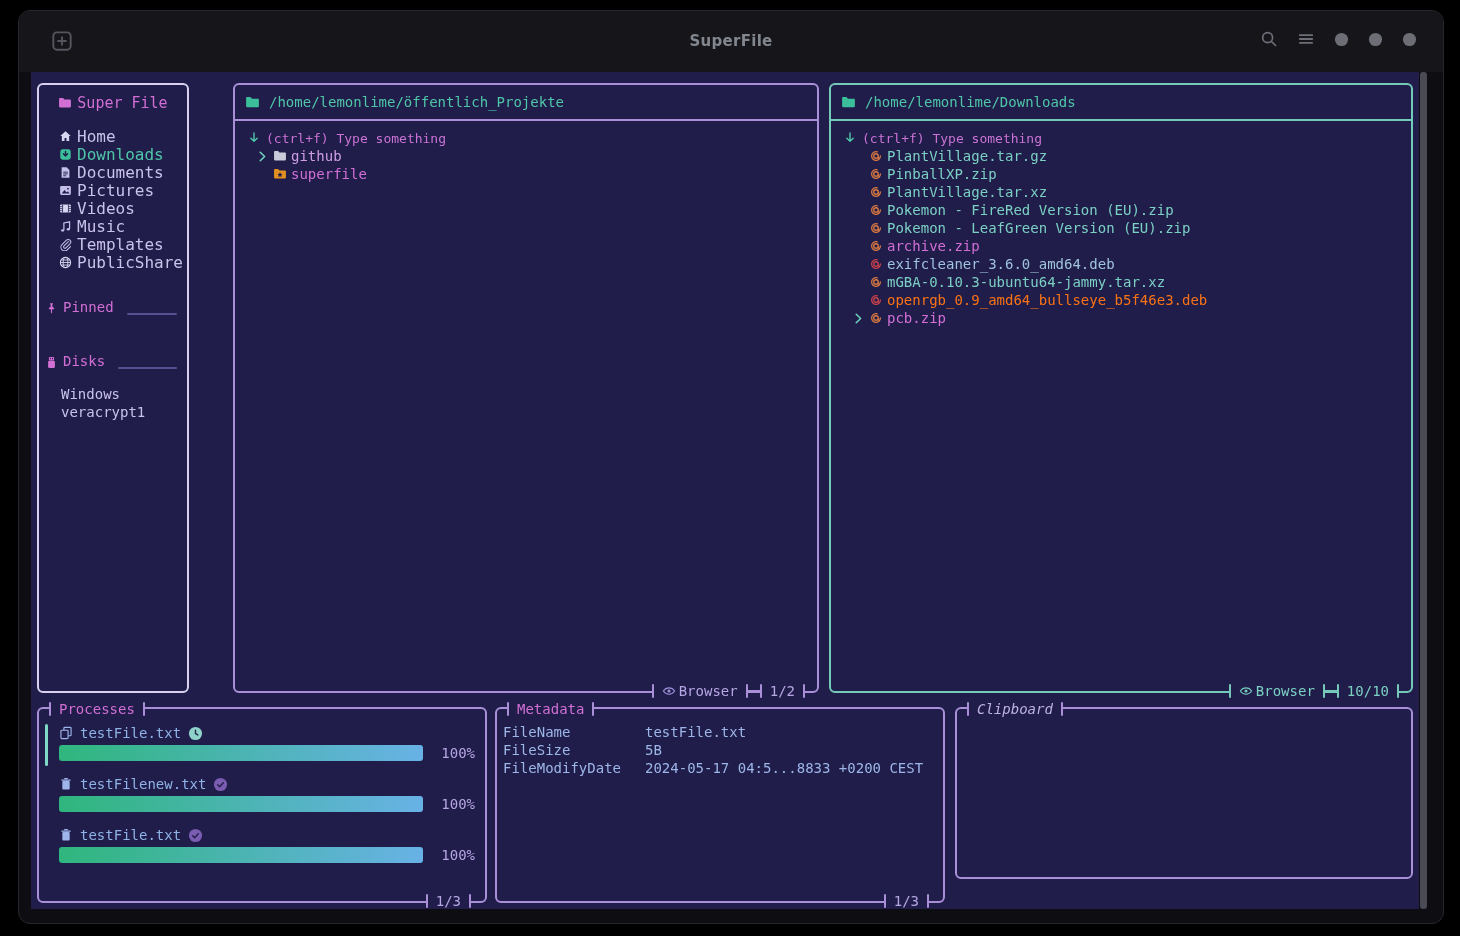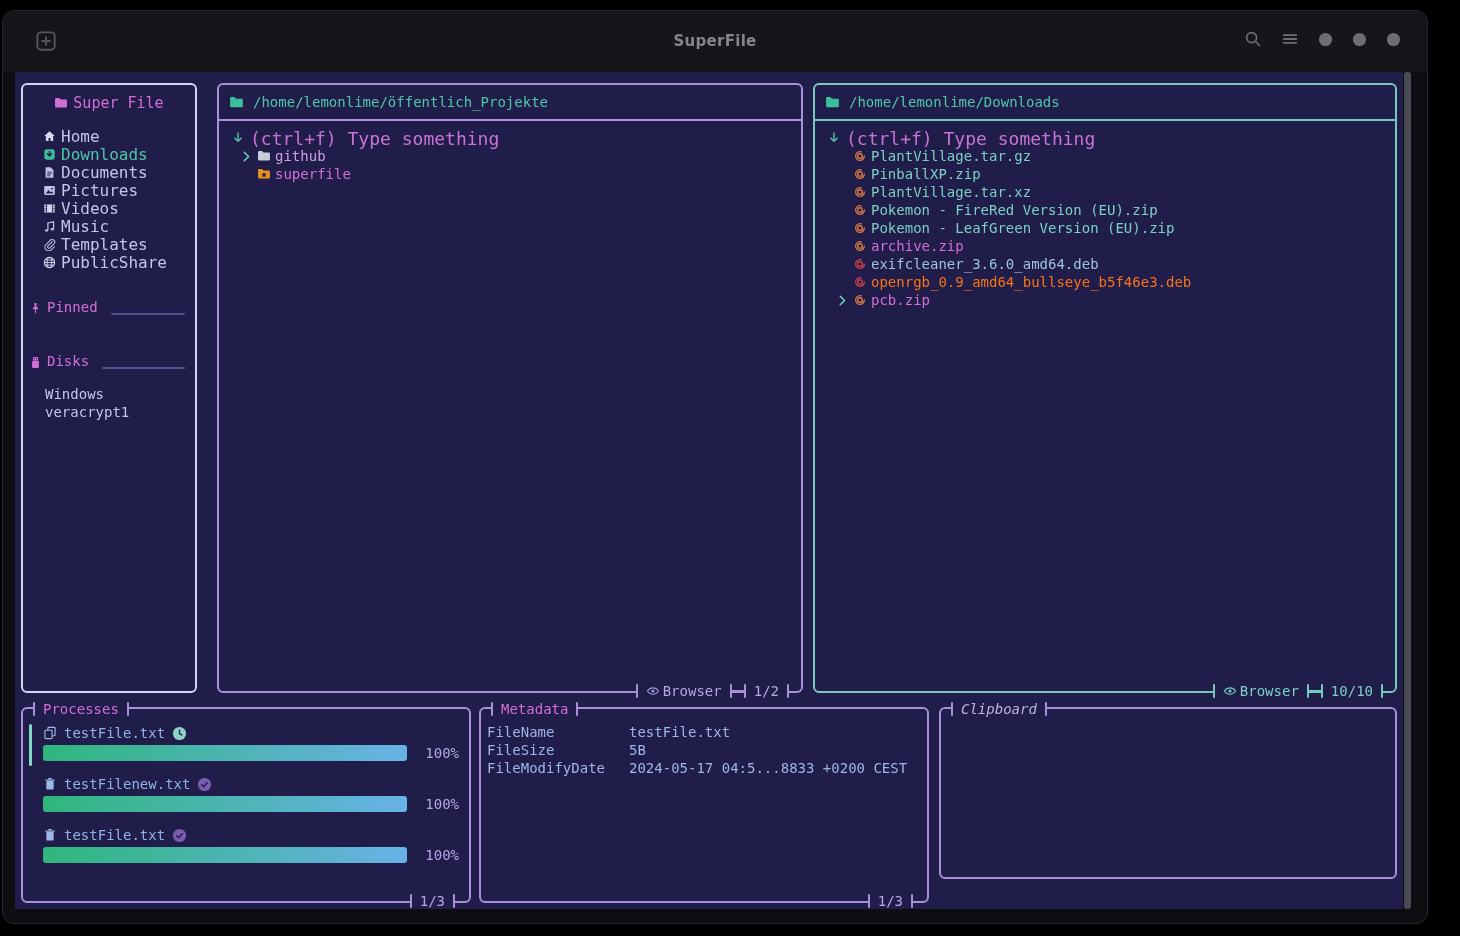--- a/index.html
+++ b/index.html
@@ -2,21 +2,21 @@
 <html><head>
 <meta charset="utf-8">
 <style>
   html,body{margin:0;padding:0;}
   body{
     width:1460px;height:936px;overflow:hidden;background:#000;
     font-family:"DejaVu Sans Mono",monospace;
     -webkit-font-smoothing:antialiased;
   }
   .window{
-    position:absolute;left:2px;top:10px;width:1424px;height:912px;
+    position:absolute;left:18px;top:10px;width:1424px;height:912px;
     background:#0d0d12;border:1px solid #26262e;border-radius:12px;overflow:hidden;
   }
   
   .titlebar{
     position:absolute;left:0;top:0;right:0;height:61px;background:#15151a;
     font-family:"DejaVu Sans",sans-serif;
   }
   .tb-title{
     position:absolute;left:0;right:0;top:0;height:61px;line-height:61px;text-align:center;
     color:#82868f;font-weight:bold;font-size:15px;letter-spacing:.3px;
@@ -38,21 +38,21 @@
   .scrollbar{
     position:absolute;right:16px;top:61px;width:7px;height:837px;background:#101016;border-radius:3px;
   }
   .scrollbar .thumb{width:7px;height:100%;background:#4a4a54;border-radius:3px;}
   
   .panel{position:absolute;border:2px solid;border-radius:6px;box-sizing:border-box;background:#201d4a;}
   .accent-purple{border-color:#a88fd8;}
   .accent-teal{border-color:#74c9ba;}
   .accent-light{border-color:#d8d2ee;}
   
-  #sidebar{left:6px;top:11px;width:176px;height:610px;padding-top:8px;}
+  #sidebar{left:6px;top:11px;width:152px;height:610px;padding-top:8px;}
   .sb-title{display:flex;justify-content:center;align-items:center;gap:5px;height:20px;
     color:#d16fd4;font-size:15px;}
   #sidebar-items{margin-top:14px;}
   .sb-item{display:flex;align-items:center;gap:5px;height:18px;padding-left:20px;
     color:#c8c3ea;font-size:16px;cursor:default;}
   .sb-item.active{color:#4fc6a8;}
   .sb-section{display:flex;align-items:flex-end;gap:5px;height:18px;padding-left:6px;
     color:#d16fd4;font-size:14px;}
   .sb-section .rule{flex:1;height:2px;background:#5a4e92;margin:0 10px 0 8px;border-radius:1px;}
   #pinned-section{margin-top:26px;}
@@ -61,21 +61,21 @@
   .disk-item{height:18px;padding-left:22px;color:#c8c3ea;font-size:14px;display:flex;align-items:center;}
   
   .file-panel .fp-path{
     height:34px;display:flex;align-items:center;gap:9px;padding:0 10px;
     border-bottom:2px solid;font-size:14px;
   }
   .accent-purple .fp-path{border-bottom-color:#a88fd8;}
   .accent-teal .fp-path{border-bottom-color:#74c9ba;}
   .fp-path .path-text{color:#4fc6a8;}
   .fp-search{display:flex;align-items:center;gap:5px;height:18px;margin-top:8px;padding-left:12px;
-    color:#c973d4;font-size:18px;}
+    color:#c973d4;font-size:13px;}
   .fp-files{margin-top:0;}
   .file-row{display:flex;align-items:center;height:18px;padding-left:21px;font-size:14px;}
   .file-row .cur{width:17px;display:flex;align-items:center;}
   .file-row .f-icon{width:14px;height:14px;margin-right:4px;flex:none;}
   
   .panel-tag,.panel-foot{position:absolute;display:flex;align-items:center;height:16px;}
   .panel-tag{top:-8px;left:10px;}
   .panel-foot{bottom:-8px;right:14px;}
   .tag-bar{width:2px;height:14px;border-radius:1px;}
   .accent-purple .tag-bar{background:#a88fd8;}
@@ -407,20 +407,29 @@
               <svg viewBox="0 0 16 16">
                 <path d="M10.6 8a2.6 2.6 0 1 1-2.6-2.6c1.4 0 2.6 1.2 2.6 2.6v2.4M13 8A5 5 0 1 1 9.4 3.2" stroke="#c6414b" stroke-width="1.5" fill="none" stroke-linecap="round"></path>
               </svg>
             </span>
             <span style="color: rgb(159, 196, 221);">exifcleaner_3.6.0_amd64.deb</span>
           </div>
           <div class="file-row">
             <span class="cur"></span>
             <span class="icon f-icon">
               <svg viewBox="0 0 16 16">
+                <path d="M10.6 8a2.6 2.6 0 1 1-2.6-2.6c1.4 0 2.6 1.2 2.6 2.6v2.4M13 8A5 5 0 1 1 9.4 3.2" stroke="#d97941" stroke-width="1.5" fill="none" stroke-linecap="round"></path>
+              </svg>
+            </span>
+            <span style="color: rgb(123, 208, 195);">mGBA-0.10.3-ubuntu64-jammy.tar.xz</span>
+          </div>
+          <div class="file-row">
+            <span class="cur"></span>
+            <span class="icon f-icon">
+              <svg viewBox="0 0 16 16">
                 <path d="M10.6 8a2.6 2.6 0 1 1-2.6-2.6c1.4 0 2.6 1.2 2.6 2.6v2.4M13 8A5 5 0 1 1 9.4 3.2" stroke="#c6414b" stroke-width="1.5" fill="none" stroke-linecap="round"></path>
               </svg>
             </span>
             <span style="color: #f97316;">openrgb_0.9_amd64_bullseye_b5f46e3.deb</span>
           </div>
           <div class="file-row">
             <span class="cur">
               <span class="icon i13">
                 <svg viewBox="0 0 16 16">
                   <path d="m5.2 2.8 5.4 5.2-5.4 5.2" stroke="#6fd3c0" stroke-width="1.9" fill="none" stroke-linecap="round" stroke-linejoin="round"></path>

